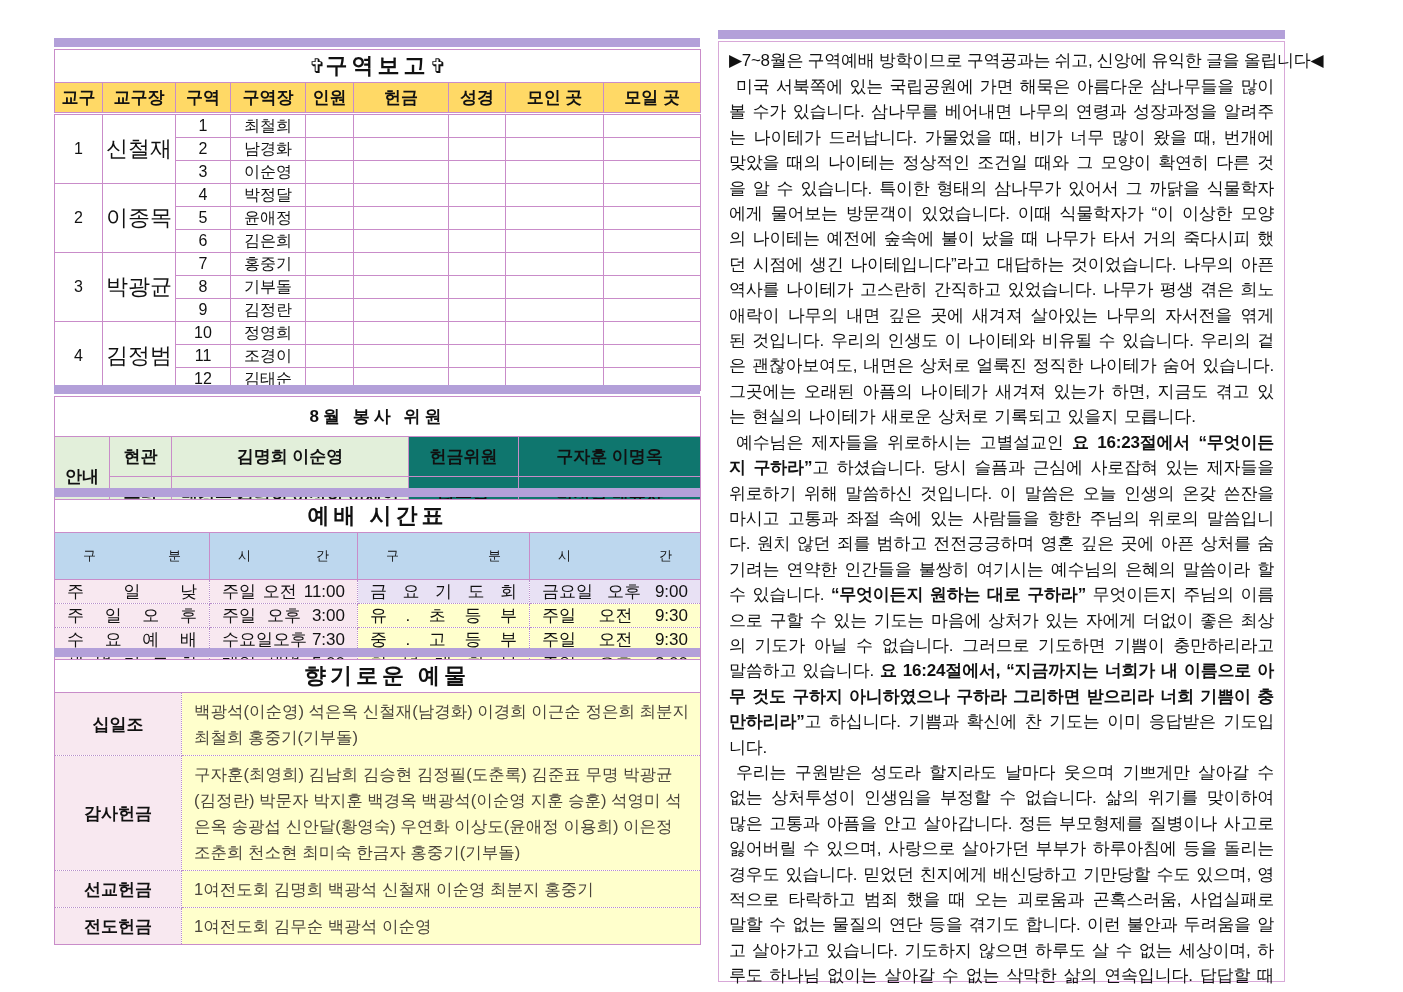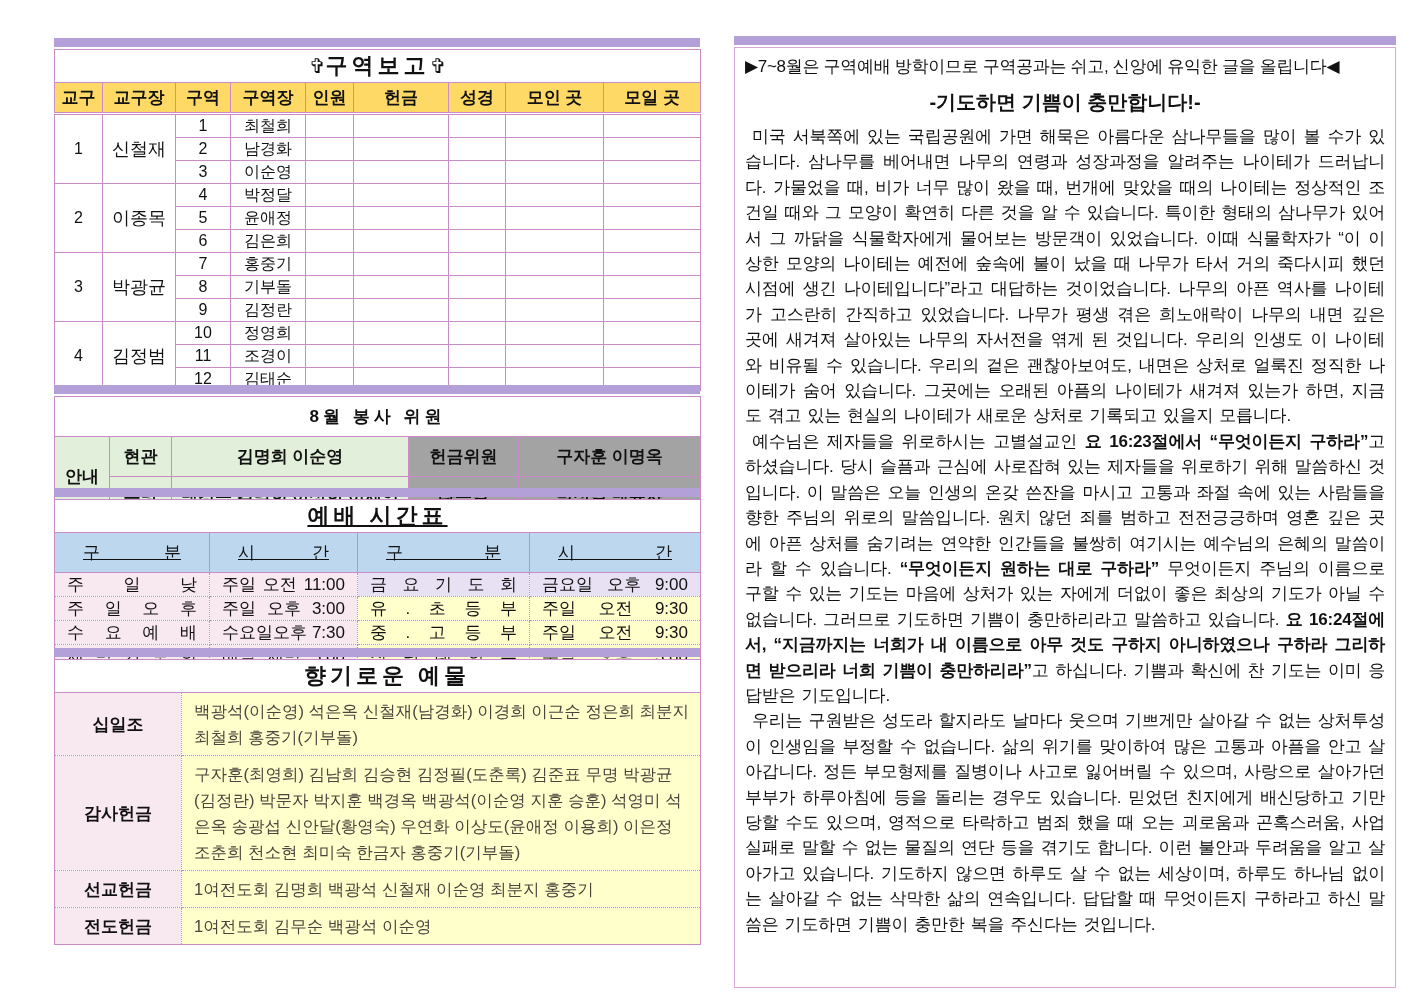--- a/index.html
+++ b/index.html
@@ -12,50 +12,50 @@
   .topbar { height:9px; background:#b3a0d9; margin-bottom:2px; }
   table { border-collapse:collapse; table-layout:fixed; width:646px; background:#fff; }
   table, td, th { border:1px solid #c98cc9; }
   td, th { overflow:hidden; vertical-align:middle; }
 
   
   .title-cell { background:#fff; text-align:center; font-weight:bold; font-size:22px; height:30px; letter-spacing:4px; }
   .title-cell .cross { letter-spacing:0; font-weight:normal; font-size:20px; }
   #district-table th { background:#ffd966; font-weight:bold; font-size:17px; height:31px; border-bottom:3px double #c98cc9; }
   #district-table td.data { height:21px; font-size:16px; text-align:center; line-height:20px; }
-  #district-table td.leader { font-size:18px; }
+  #district-table td.leader { font-size:22px; }
 
   
   #committee-table td { height:40px; text-align:center; font-size:17px; font-weight:bold; }
   .cell-green { background:#e2efda; }
-  .cell-peach { background:#a3a3a3; }
+  .cell-peach { background:#0f766e; }
 
   
   #schedule-table td, #schedule-table th { border:1px dotted #b98cc9; }
   #schedule-table { border:1px solid #c98cc9; }
-  #schedule-table .title-cell, #schedule-table th.head { border:1px solid #c98cc9;text-decoration:underline; }
-  #schedule-table th.head { background:#bdd7ee; font-weight:normal; font-size:17px; height:24px;
-      text-align:justify; text-align-last:justify; padding:8px 28px; }
+  #schedule-table .title-cell, #schedule-table th.head { border:1px solid #c98cc9; }
+  #schedule-table th.head { background:#bdd7ee; font-weight:normal; font-size:13px; height:24px;
+      text-align:justify; text-align-last:justify; padding:14px 28px; }
   #schedule-table td.slot { height:22px; font-size:17px; text-align:justify; text-align-last:justify; padding:0 12px; }
   .cell-pink { background:#f8e8f0;margin-top:44px; }
   .cell-lav  { background:#e8e1f4; }
   .cell-yel  { background:#ffffcc; }
 
   
   #offering-table td { border:1px dotted #b98cc9; }
   #offering-table { border:1px solid #c98cc9; }
   #offering-table .title-cell { border:1px solid #c98cc9; height:31px;padding-left:20px; }
   #offering-table td.olabel { background:#f8e8f0; text-align:center; font-weight:bold; font-size:17px; }
   #offering-table td.ovalue { background:#ffffcc; font-size:16.5px; color:#4a443c; line-height:26px; padding:5px 10px 5px 12px; }
   #offering-table tr.r1 td { height:62px; }
   #offering-table tr.r2 td { height:112px; }
   #offering-table tr.r3 td, #offering-table tr.r4 td, #offering-table tr.r5 td { height:37px; }
 
   
-  .right-panel { position:absolute; left:718px; top:36px; width:662px;margin-left:16px; }
+  .right-panel { position:absolute; left:718px; top:30px; width:567px; }
   .article-box { border:1px solid #d8a8d8; background:#fff; height:941px; padding:6px 10px 0 10px; }
   .banner { font-size:17px; white-space:nowrap; letter-spacing:-0.3px; line-height:26px; }
   .article-title { text-align:center; font-weight:bold; font-size:20px; margin:9px 0 8px 0; }
   .article-box p { margin:0; font-size:17px; line-height:25.4px; text-align:justify; text-indent:7px; word-spacing:1.5px; letter-spacing:-0.2px; }
   .article-box p b, .article-box p span.bold { font-weight:bold; }
 </style>
 </head>
 <body>
 
 <div class="section" style="top:38px">
@@ -313,18 +313,17 @@
       <td class="ovalue">1여전도회  김무순  백광석  이순영</td>
     </tr>
   </tbody>
     </table>
 </div>
 
 <div class="right-panel">
   <div class="topbar"></div>
   <div class="article-box">
     <div class="banner">▶7~8월은 구역예배 방학이므로 구역공과는 쉬고, 신앙에 유익한 글을 올립니다◀</div>
-    <div class="article-title">-기도하면 기쁨이 충만합니다!-</div>
     <p><span>미국 서북쪽에 있는 국립공원에 가면 해묵은 아름다운 삼나무들을 많이 볼 수가 있습니다. 삼나무를 베어내면 나무의 연령과 성장과정을 알려주는 나이테가 드러납니다. 가물었을 때, 비가 너무 많이 왔을 때, 번개에 맞았을 때의 나이테는 정상적인 조건일 때와 그 모양이 확연히 다른 것을 알 수 있습니다. 특이한 형태의 삼나무가 있어서 그 까닭을 식물학자에게 물어보는 방문객이 있었습니다. 이때 식물학자가 “이 이상한 모양의 나이테는 예전에 숲속에 불이 났을 때 나무가 타서 거의 죽다시피 했던 시점에 생긴 나이테입니다”라고 대답하는 것이었습니다. 나무의 아픈 역사를 나이테가 고스란히 간직하고 있었습니다. 나무가 평생 겪은 희노애락이 나무의 내면 깊은 곳에 새겨져 살아있는 나무의 자서전을 엮게 된 것입니다. 우리의 인생도 이 나이테와 비유될 수 있습니다. 우리의 겉은 괜찮아보여도, 내면은 상처로 얼룩진 정직한 나이테가 숨어 있습니다. 그곳에는 오래된 아픔의 나이테가 새겨져 있는가 하면, 지금도 겪고 있는 현실의 나이테가 새로운 상처로 기록되고 있을지 모릅니다.</span></p>
     <p><span>예수님은 제자들을 위로하시는 고별설교인 </span><span class="bold">요 16:23절에서 “무엇이든지 구하라”</span><span>고 하셨습니다. 당시 슬픔과 근심에 사로잡혀 있는 제자들을 위로하기 위해 말씀하신 것입니다. 이 말씀은 오늘 인생의 온갖 쓴잔을 마시고 고통과 좌절 속에 있는 사람들을 향한 주님의 위로의 말씀입니다. 원치 않던 죄를 범하고 전전긍긍하며 영혼 깊은 곳에 아픈 상처를 숨기려는 연약한 인간들을 불쌍히 여기시는 예수님의 은혜의 말씀이라 할 수 있습니다. </span><span class="bold">“무엇이든지 원하는 대로 구하라”</span><span> 무엇이든지 주님의 이름으로 구할 수 있는 기도는 마음에 상처가 있는 자에게 더없이 좋은 최상의 기도가 아닐 수 없습니다. 그러므로 기도하면 기쁨이 충만하리라고 말씀하고 있습니다. </span><span class="bold">요 16:24절에서, “지금까지는 너희가 내 이름으로 아무 것도 구하지 아니하였으나 구하라 그리하면 받으리라 너희 기쁨이 충만하리라”</span><span>고 하십니다. 기쁨과 확신에 찬 기도는 이미 응답받은 기도입니다.</span></p>
     <p><span>우리는 구원받은 성도라 할지라도 날마다 웃으며 기쁘게만 살아갈 수 없는 상처투성이 인생임을 부정할 수 없습니다. 삶의 위기를 맞이하여 많은 고통과 아픔을 안고 살아갑니다. 정든 부모형제를 질병이나 사고로 잃어버릴 수 있으며, 사랑으로 살아가던 부부가 하루아침에 등을 돌리는 경우도 있습니다. 믿었던 친지에게 배신당하고 기만당할 수도 있으며, 영적으로 타락하고 범죄 했을 때 오는 괴로움과 곤혹스러움, 사업실패로 말할 수 없는 물질의 연단 등을 겪기도 합니다. 이런 불안과 두려움을 알고 살아가고 있습니다. 기도하지 않으면 하루도 살 수 없는 세상이며, 하루도 하나님 없이는 살아갈 수 없는 삭막한 삶의 연속입니다. 답답할 때 무엇이든지 구하라고 하신 말씀은 기도하면 기쁨이 충만한 복을 주신다는 것입니다.</span></p>
   </div>
 </div>
 
 </body></html>

